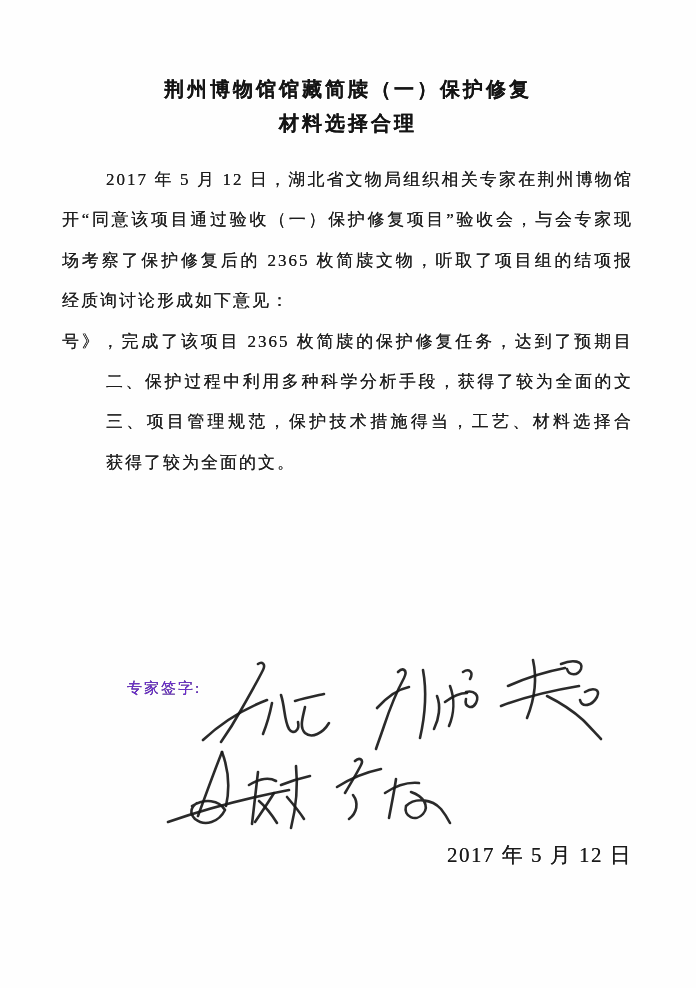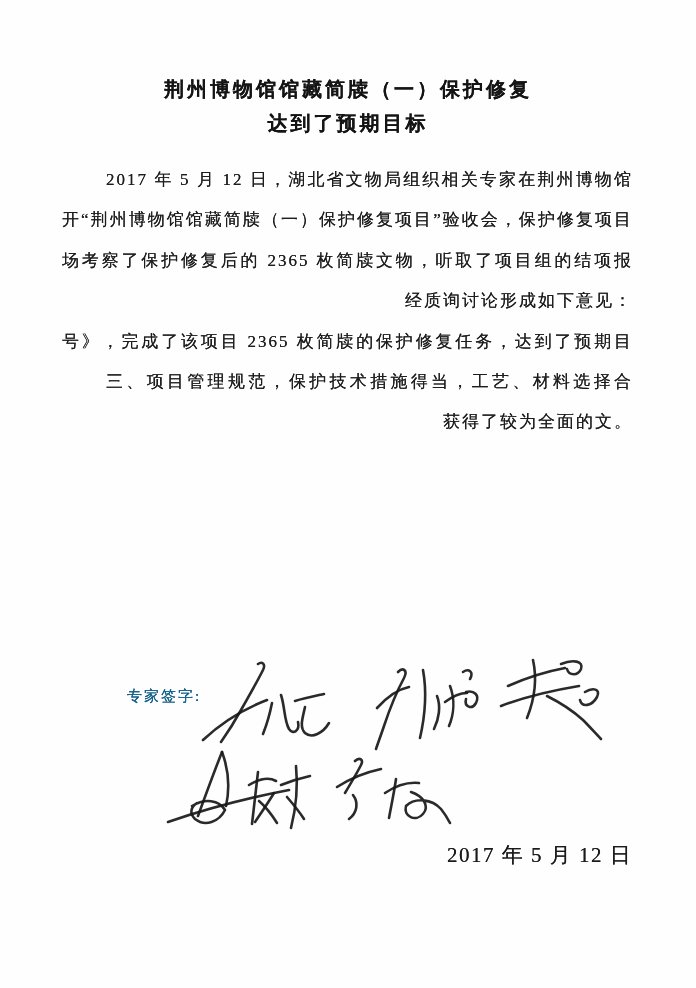--- a/index.html
+++ b/index.html
@@ -17,58 +17,58 @@
   }
   .title-1 { top:76px; }
   .title-2 { top:110px; }
   .body-text {
     position:absolute; left:62px; top:160px; width:571px;
     font-size:17px; letter-spacing:2px; color:#1d1d1d;
     text-shadow:0 0 0.5px #333;
   }
   .line {
     height:40.4px; line-height:40.4px;
-    white-space:normal; overflow:hidden; text-align:right;
+    white-space:normal; overflow:hidden; text-align:left;
   }
   .line.indent { text-indent:44px; }
   .line.stretch {
     text-align:justify; text-align-last:justify;
     text-justify:inter-character;
   }
   .sig-label {
     position:absolute; left:127px; top:679px;
-    font-size:15px; letter-spacing:2px; color:#0369a1;
+    font-size:15px; letter-spacing:2px; color:#6d28d9;
     text-shadow:0 0 0.5px #333;
-    margin-top:8px;
   }
   .date-line {
     position:absolute; left:447px; top:841px;
     font-size:21px; letter-spacing:1.5px; color:#1a1a1a;
     text-shadow:0 0 0.5px #333;
   }
   .sig-svg { position:absolute; left:0; top:0; pointer-events:none; }
   .sig-svg path {
     fill:none; stroke:#181818; stroke-width:2.6;
     stroke-linecap:round; stroke-linejoin:round; opacity:0.92;
   }
 </style>
 </head>
 <body>
 
 <div class="page">
 
   <div class="title title-1">荆州博物馆馆藏简牍（一）保护修复</div>
-  <div class="title title-2">达到了预期目标</div>
+  <div class="title title-2">材料选择合理</div>
 
   <div class="body-text">
     <div class="line indent stretch">2017 年 5 月 12 日，湖北省文物局组织相关专家在荆州博物馆召</div>
-    <div class="line stretch">开“荆州博物馆馆藏简牍（一）保护修复项目”验收会，保护修复项目</div>
+    <div class="line stretch">开“同意该项目通过验收（一）保护修复项目”验收会，与会专家现</div>
     <div class="line stretch">场考察了保护修复后的 2365 枚简牍文物，听取了项目组的结项报告，</div>
     <div class="line">经质询讨论形成如下意见：</div>
     <div class="line stretch">号》，完成了该项目 2365 枚简牍的保护修复任务，达到了预期目标。</div>
+    <div class="line indent stretch">二、保护过程中利用多种科学分析手段，获得了较为全面的文</div>
     <div class="line indent stretch">三、项目管理规范，保护技术措施得当，工艺、材料选择合理，</div>
     <div class="line indent">获得了较为全面的文。</div>
   </div>
 
   <div class="sig-label">专家签字:</div>
 
   <svg class="sig-svg" width="696" height="988" viewBox="0 0 696 988">
 
     <g>
       <path d="M258,664 C262,661 266,664 263,670 C257,682 249,696 241,710 C235,721 228,732 221,742"></path>

